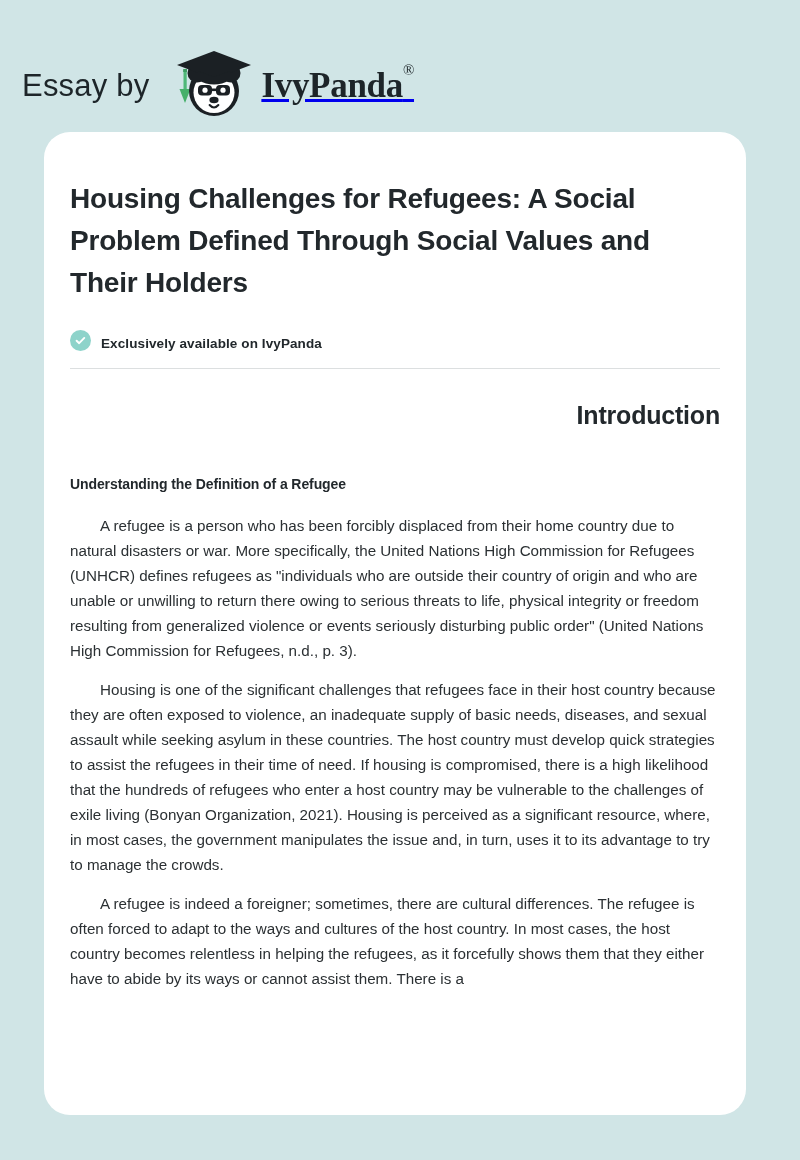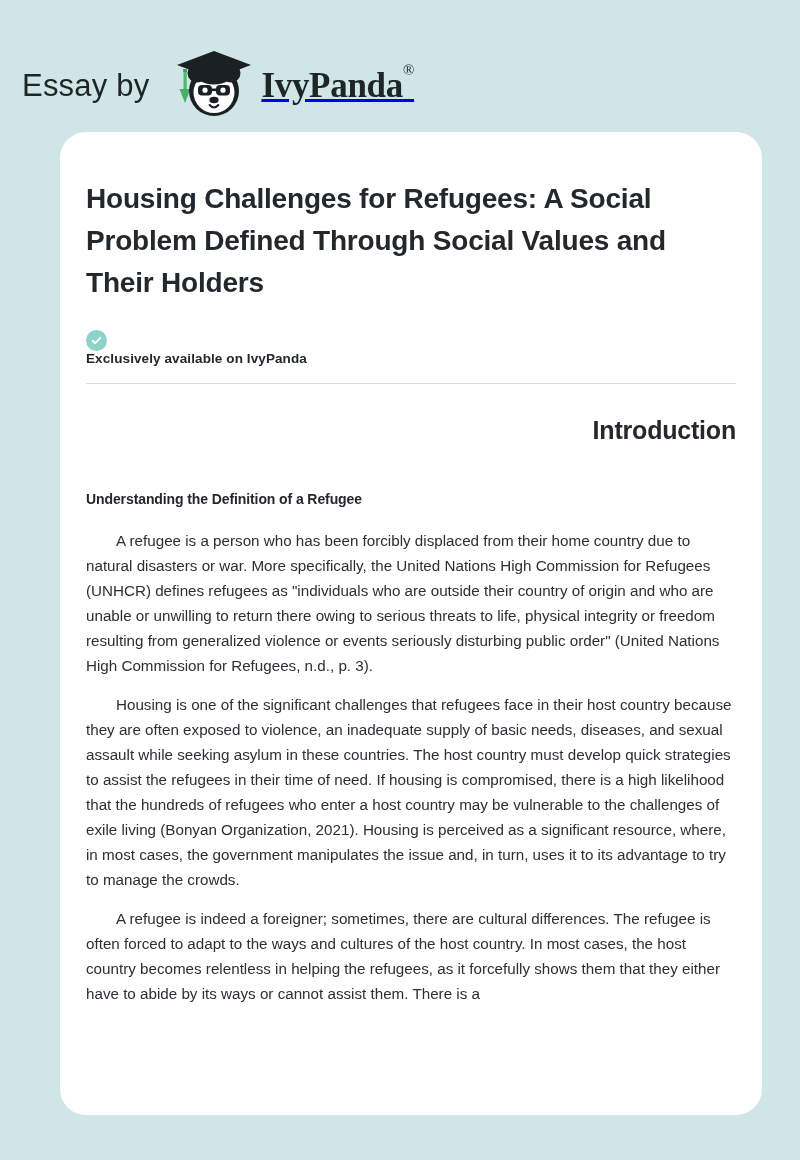--- a/index.html
+++ b/index.html
@@ -58,21 +58,21 @@
     font-weight: 400;
     vertical-align: super;
     position: relative;
     top: -9px;
     left: 0px;
   }
 
   
   .paper-card {
     position: absolute;
-    left: 60px;
+    left: 44px;
     top: 132px;
     width: 702px;
     height: 983px;
     background: #ffffff;
     border-radius: 26px;
     padding: 46px 74px 0 74px;
     padding-left: 0;
     padding-right: 0;
     overflow: hidden;
   }
@@ -84,23 +84,22 @@
     font-size: 28px;
     line-height: 42px;
     font-weight: 700;
     color: #22282c;
     margin: 0;
     letter-spacing: -0.2px;
   }
 
   .exclusive-row {
     display: flex;
-    align-items: flex-start;
+    align-items: flex-end;
     margin-top: 26px;
-    flex-direction: column;
   }
   .check-badge {
     width: 21px;
     height: 21px;
     border-radius: 50%;
     background: #8ed3ca;
     display: flex;
     align-items: center;
     justify-content: center;
     flex: none;

